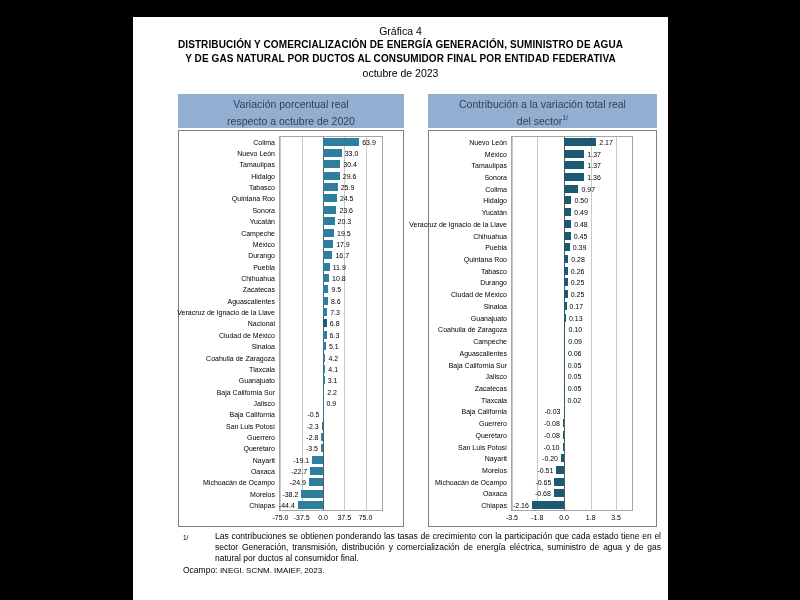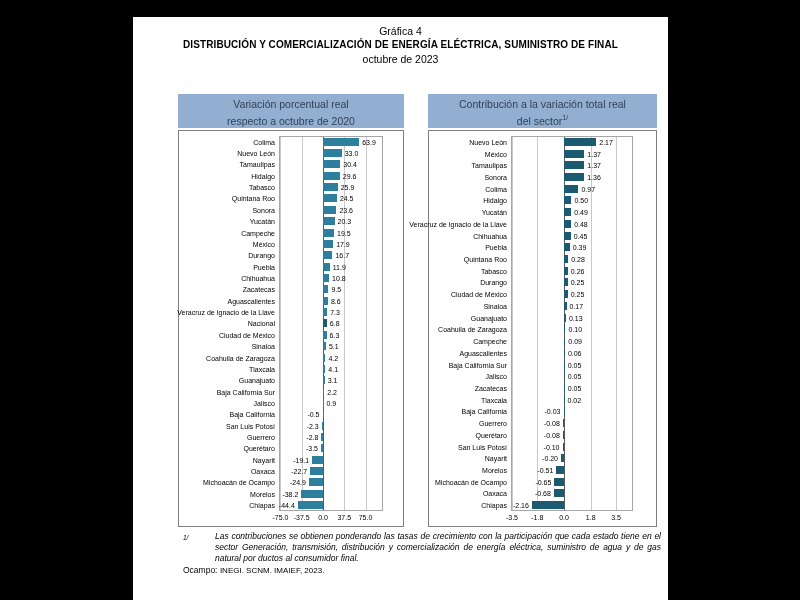--- a/index.html
+++ b/index.html
@@ -45,34 +45,35 @@
     position:absolute;top:50%;transform:translateY(-50%);
     font-size:7px;white-space:nowrap;color:#000;
   }
   .axis{position:absolute;bottom:2px;height:10px;}
   .tick{
     position:absolute;top:0;transform:translateX(-50%);
     font-size:7px;color:#000;white-space:nowrap;
   }
   
   .footnote{position:absolute;left:50px;top:514px;width:478px;font-size:8.5px;line-height:11px;}
-  .fn-row{display:flex;font-style:italic;}
+  .fn-row{display:flex;}
   .fn-marker{flex:0 0 32px;font-size:6.5px;padding-top:1px;}
   .fn-text{flex:1;text-align:justify;}
   .fuente{margin-top:1px;}
   .fuente .src{font-size:8px;}
 </style>
 </head>
 <body>
 
 <div class="page">
 
   <div class="title-block">
     <div class="t-normal">Gráfica 4</div>
-    <div class="t-bold">DISTRIBUCIÓN Y COMERCIALIZACIÓN DE ENERGÍA ELÉCTRICA, SUMINISTRO DE FINAL</div>
+    <div class="t-bold">DISTRIBUCIÓN Y COMERCIALIZACIÓN DE ENERGÍA GENERACIÓN, SUMINISTRO DE AGUA</div>
+    <div class="t-bold">Y DE GAS NATURAL POR DUCTOS AL CONSUMIDOR FINAL POR ENTIDAD FEDERATIVA</div>
     <div class="t-normal">octubre de 2023</div>
   </div>
 
   <div class="panel panel-left">
     <div class="panel-header">
       <div>Variación porcentual real</div>
       <div><span>respecto a octubre de 2020</span><sup></sup></div>
     </div>
     <div class="panel-body">
       <div class="plot-bg" style="left: 100px; width: 104px;">

